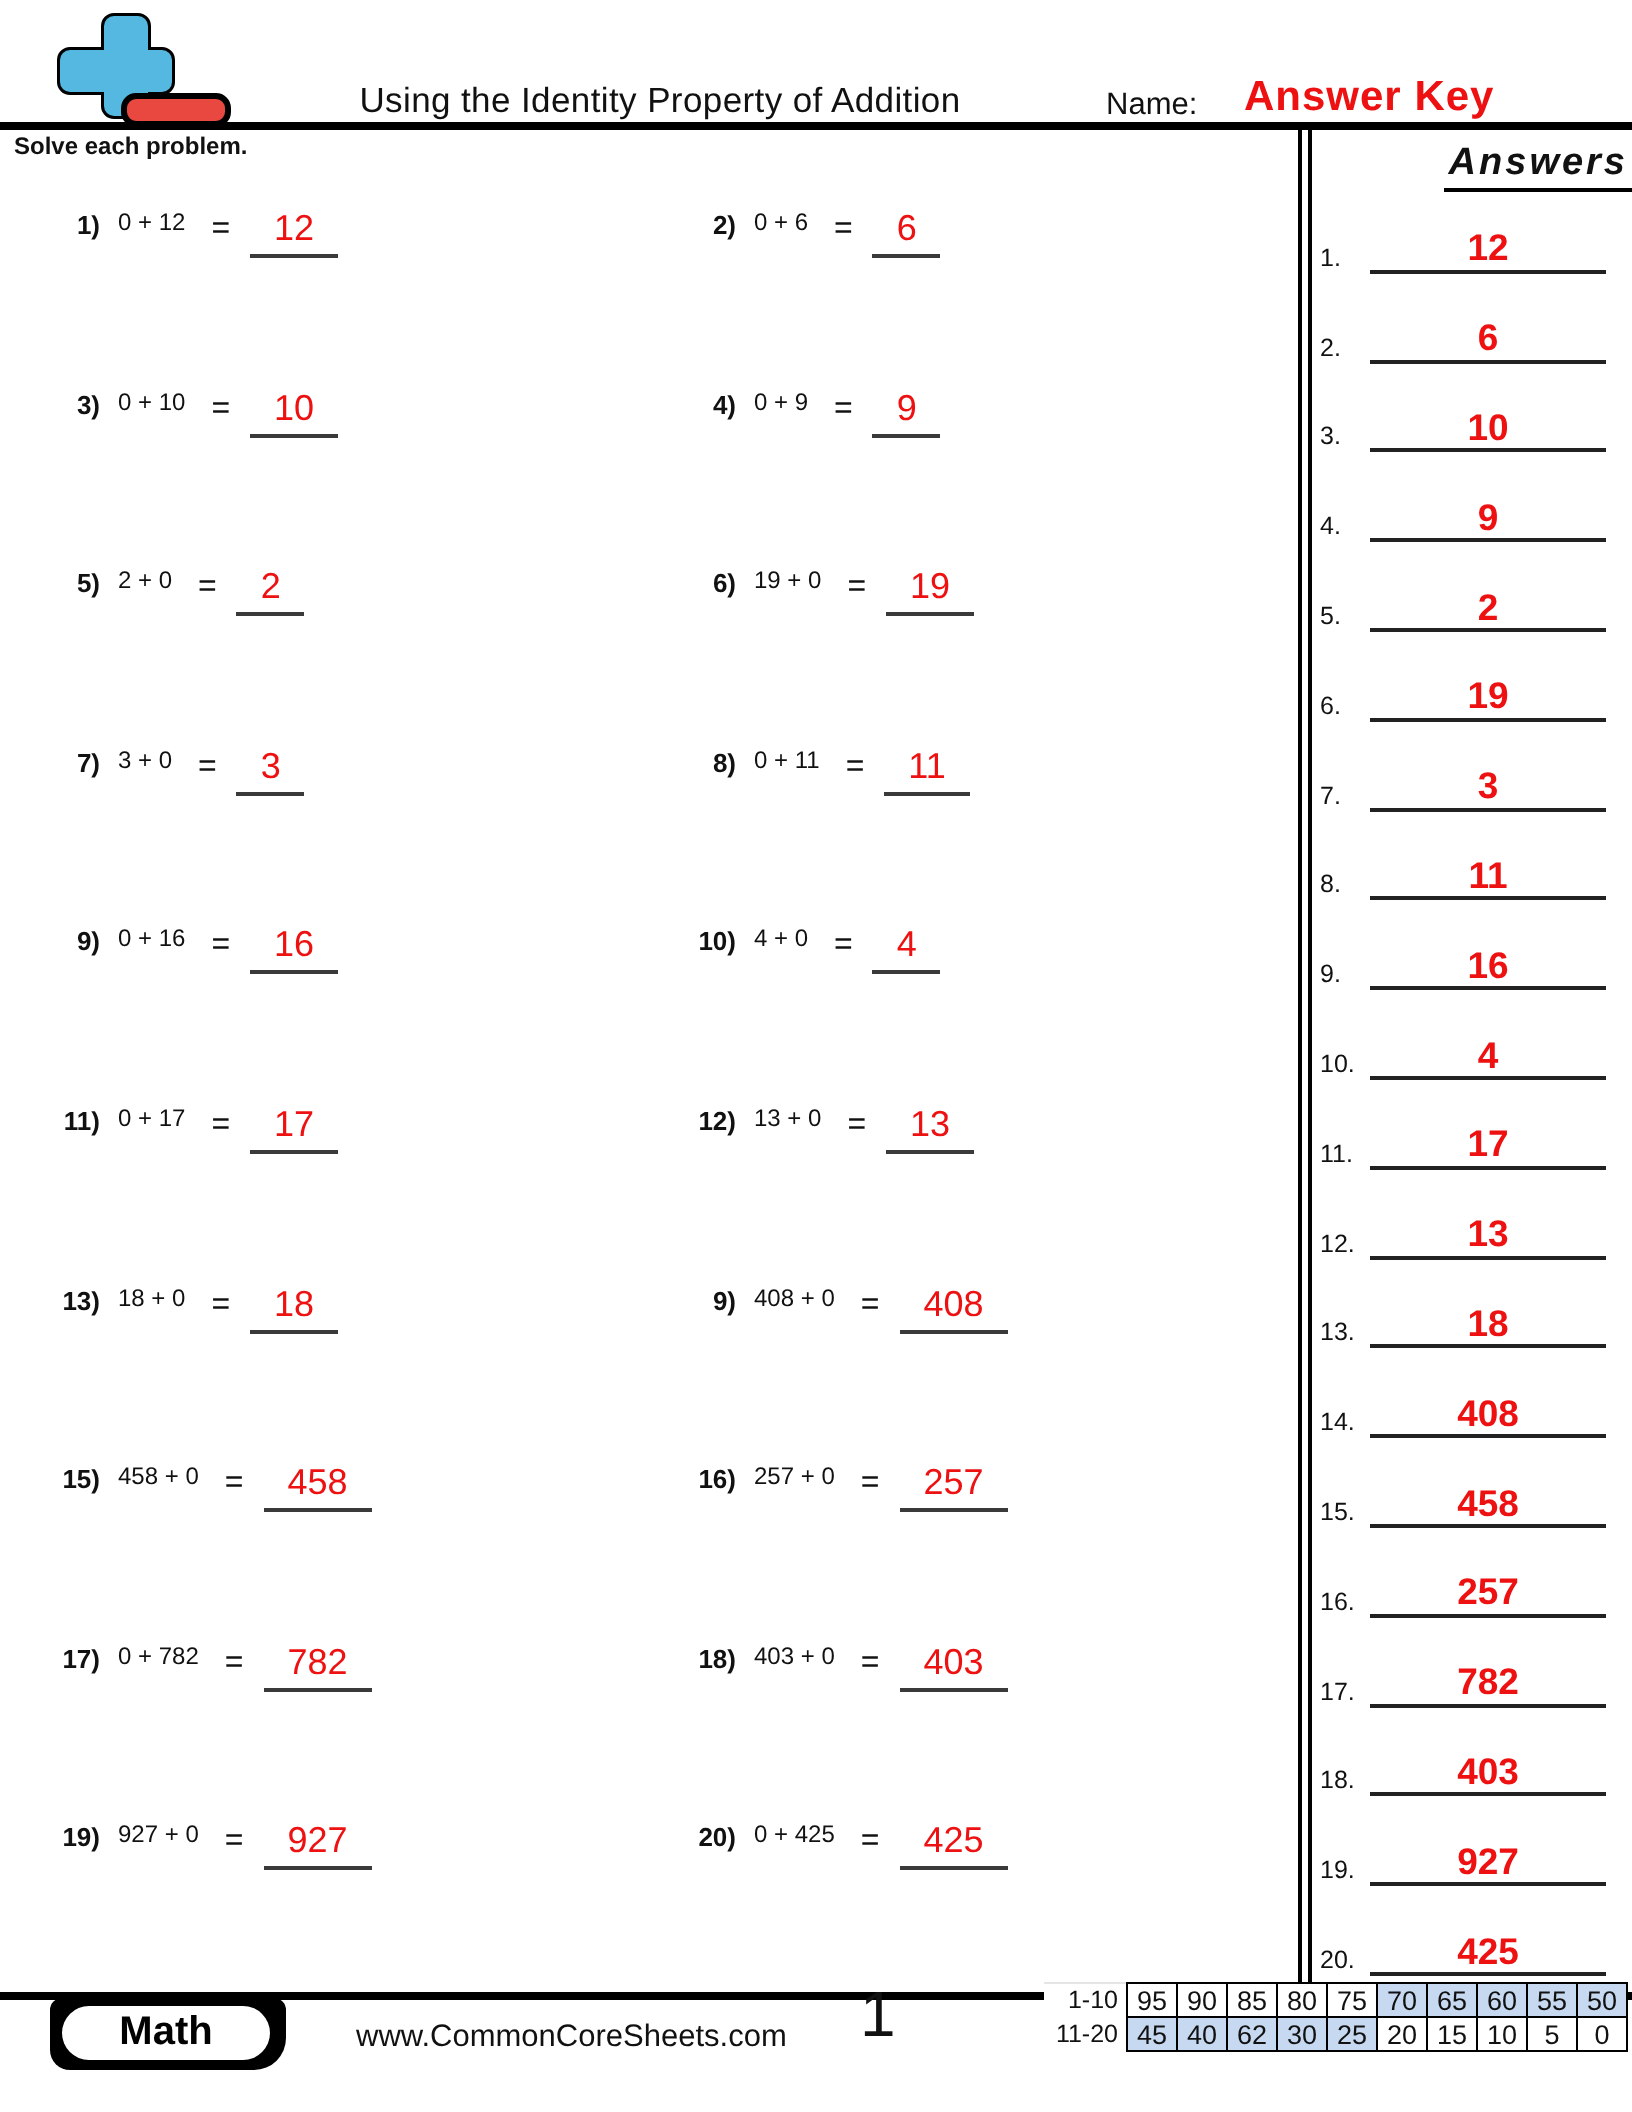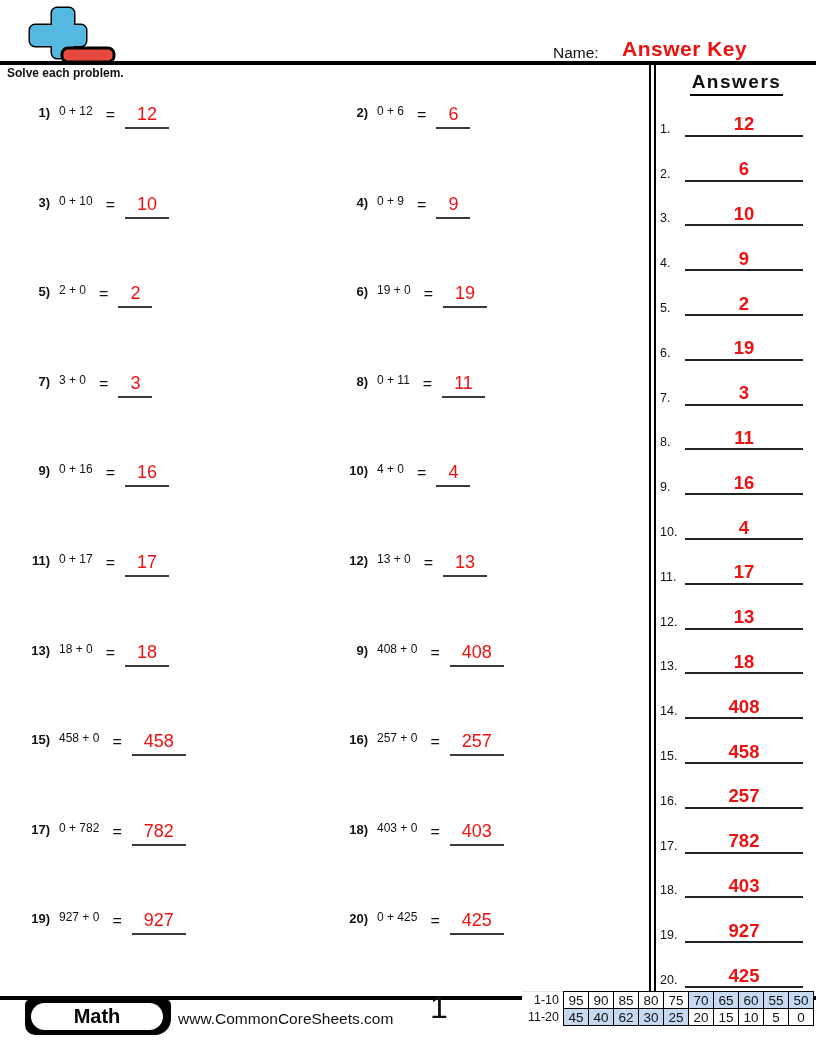--- a/index.html
+++ b/index.html
@@ -49,37 +49,37 @@
     font-size:18px; color:var(--answer-red); text-align:center;
     min-width:24px; padding:0 12px 2px; border-bottom:2px solid var(--underline);
     white-space:nowrap;
   }
   
   .divider{
     position:absolute; left:649px; top:63px; width:7px; height:933px;
     border-left:2px solid #000; border-right:2px solid #000;
   }
   .answers-panel{position:absolute; left:657px; top:64px; width:159px; height:934px;}
-  .answers-title{margin-top:7px; text-align:center;}
+  .answers-title{margin-top:7px; text-align:right;font-style:italic;}
   .answers-title span{
     display:inline-block; font-size:19px; font-weight:700; letter-spacing:1.5px;
     border-bottom:2.5px solid #000; padding:0 2px 1px;
   }
   .answer-list{position:absolute; top:28px; left:3px; right:13px;}
   .answer-item{height:44.8px; display:flex; align-items:flex-end;}
   .anum{font-size:12.5px; flex:0 0 25px; padding-bottom:1px;}
   .aval{
     flex:1; text-align:center; color:var(--answer-red); font-weight:700;
     font-size:18.5px; line-height:1.05; padding-bottom:1px;
     border-bottom:2px solid #222;
   }
   
   .footer-rule{position:absolute; left:0; top:996px; width:816px; height:3.5px; background:#000; z-index:1;}
   .math-badge{
-    position:absolute; left:25px; top:999px; width:146px; height:36px;
+    position:absolute; left:25px; top:999px; width:118px; height:36px;
     background:#000; border-radius:6px 6px 16px 10px; z-index:2;
   }
   .math-pill{
     position:absolute; left:6px; right:8px; top:4px; bottom:5px;
     background:#fff; border-radius:16px;
     display:flex; align-items:center; justify-content:center;
     font-size:20px; font-weight:700; color:#000;
   }
   .website{position:absolute; left:178px; top:1010px; font-size:15.5px; z-index:2;}
   .page-num{position:absolute; left:430px; top:989px; font-size:32px; font-weight:500; z-index:2;}
@@ -102,20 +102,21 @@
 
 <div class="page">
 
   <svg class="logo" width="96" height="58" viewBox="0 0 96 58">
     <rect class="cross" x="30" y="2" width="22" height="50" rx="5"></rect>
     <rect class="cross" x="8" y="19" width="56" height="21" rx="5"></rect>
     <rect class="cross-fill" x="30" y="2" width="22" height="50" rx="5"></rect>
     <rect class="cross-fill" x="8" y="19" width="56" height="21" rx="5"></rect>
     <rect class="minus" x="40" y="42" width="52" height="14" rx="6"></rect>
   </svg>
+  <div class="title">Using the Identity Property of Addition</div>
   <div class="name-label">Name:</div>
   <div class="answer-key">Answer Key</div>
   <div class="header-rule"></div>
   <div class="instructions">Solve each problem.</div>
 
   <div class="problems">
       <div class="problem">
         <span class="pnum">1)</span>
         <span class="expr">0 + 12</span>
         <span class="eq">=</span>

